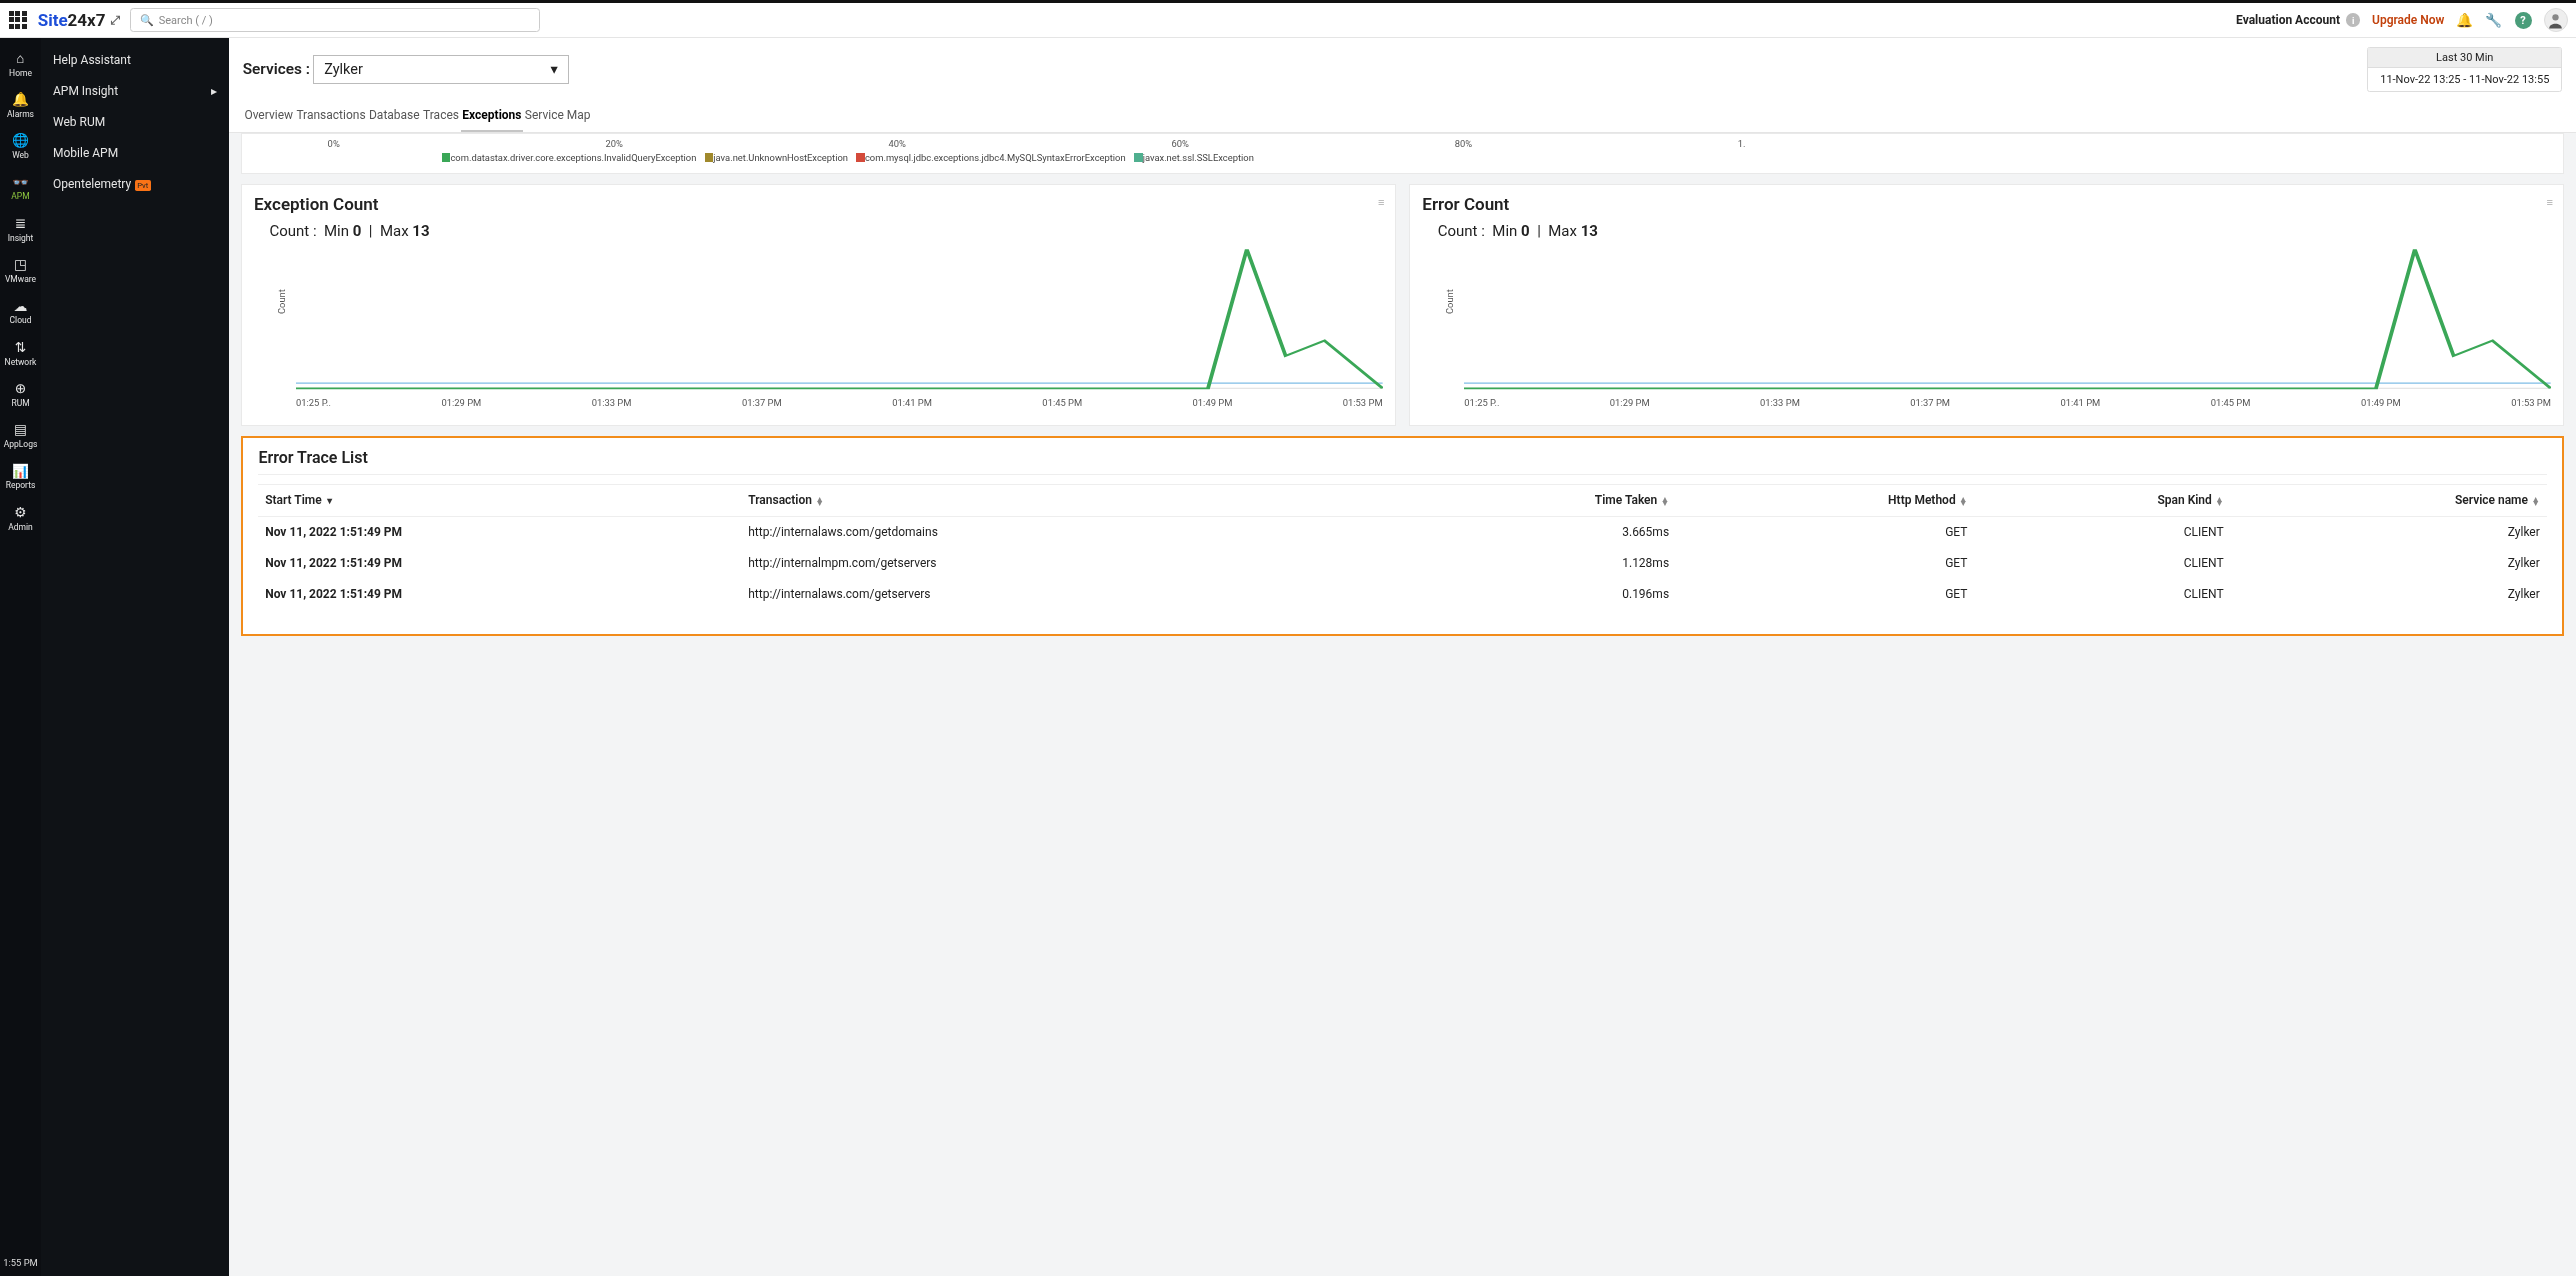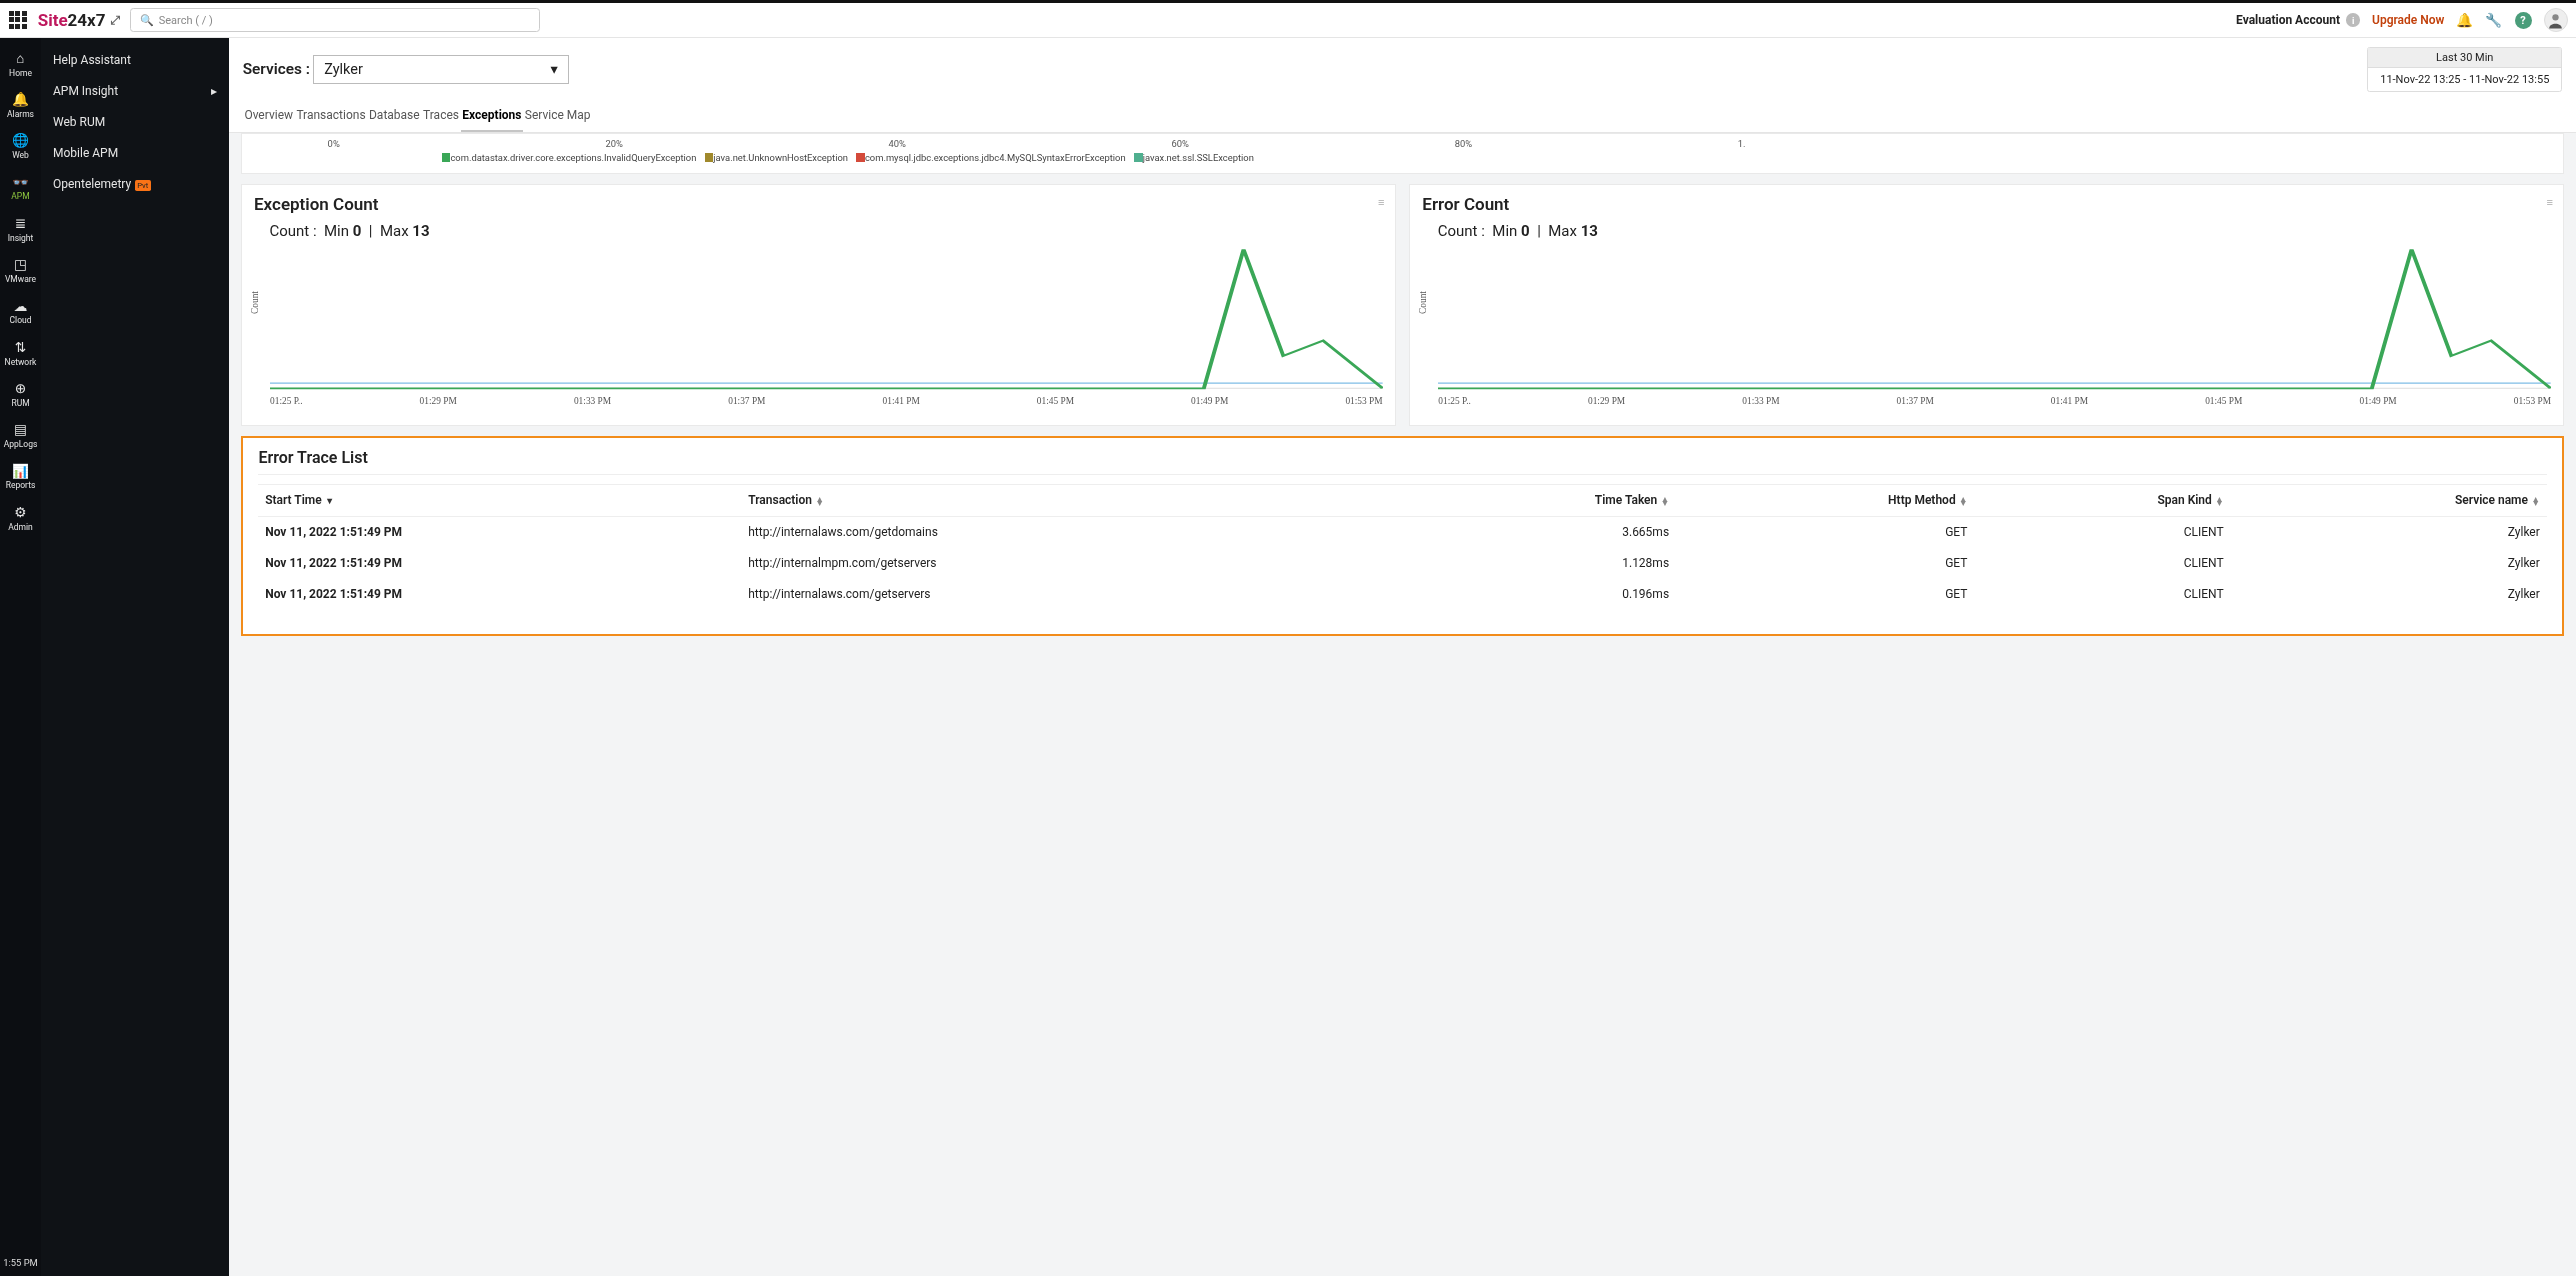--- a/index.html
+++ b/index.html
@@ -1,21 +1,21 @@
 <!DOCTYPE html>
 <html style="font-size:13.7px"><head>
 <meta charset="utf-8">
 <style>
   * { box-sizing: border-box; margin: 0; padding: 0; }
   body { font-family: -apple-system, "Segoe UI", Roboto, Arial, sans-serif; font-size: 11px; color: #222; background: #fff; overflow: hidden; }
   .topbar { height: 38px; border-top: 3.4px solid #111; border-bottom: 0.9px solid #e5e5e5; display: flex; align-items: center; padding: 0 8.5px; gap: 10.2px; position: relative; z-index: 10; background: #fff; }
   .grid-icon { width: 19px; height: 19px; display: flex; flex-wrap: wrap; gap: 1.7px; cursor: pointer; }
   .grid-icon span { width: 5.1px; height: 5.1px; background: #222; }
   .logo { font-size: 17px; font-weight: 700; color: #222; display: flex; align-items: center; gap: 5.1px; }
-  .logo .site { color: #be185d; margin-top: 41px; }
+  .logo .site { color: #1d4ed8; margin-top: 41px; }
   .logo .expand-icon { font-size: 12px; color: #666; }
   .searchbox { flex: 0 0 410px; height: 24px; border: 0.9px solid #ccc; border-radius: 3.4px; display: flex; align-items: center; padding: 0 8.5px; color: #888; gap: 5.1px; }
   .topbar-right { margin-left: auto; display: flex; align-items: center; gap: 12px; }
   .eval-acct { font-weight: 700; font-size: 12px; }
   .info-circ { width: 13.7px; height: 13.7px; border-radius: 50%; background: #bbb; color: #fff; display: inline-flex; align-items: center; justify-content: center; font-size: 9.4px; font-weight: 700; margin-left: 3.4px; }
   .upgrade { color: #c2410c; font-weight: 600; font-size: 12px; }
   .top-icon { color: #888; font-size: 13.7px; cursor: pointer; }
   .help-circ { width: 17px; height: 17px; border-radius: 50%; background: #4a9d7a; color: #fff; display: inline-flex; align-items: center; justify-content: center; font-size: 11px; font-weight: 700; }
   .avatar { width: 24px; height: 24px; border-radius: 50%; background: #eee; display: flex; align-items: center; justify-content: center; border: 0.9px solid #ddd; }
   .avatar svg { width: 19px; height: 19px; }
@@ -50,21 +50,21 @@
   .legend-items { margin-left: 8%; margin-top: 3.4px; font-size: 9.4px; color: #444; display: flex; flex-wrap: wrap; gap: 5.1px 8.5px; align-items: center; max-width: 70%; }
   .legend-items .li { display: inline-flex; align-items: center; gap: 0; }
   .legend-items .sw { width: 8.5px; height: 8.5px; display: inline-block; }
 
   .charts-row { display: flex; gap: 13.7px; margin-bottom: 10.2px; }
   .card { background: #fff; border: 0.9px solid #e9e9e9; flex: 1; padding: 8.5px 12px; position: relative; }
   .card h3 { font-size: 17px; font-weight: 600; margin-bottom: 5.1px; }
   .card .ham { position: absolute; right: 10.2px; top: 10.2px; color: #aaa; cursor: pointer; }
   .countline { font-size: 15px; color: #222; padding: 3.4px 0 5.1px 15.4px; }
   .countline b { font-weight: 700; }
-  .chart-area { position: relative; height: 171px; margin-left: 16px; font-family: Liberation Serif, serif; }
+  .chart-area { position: relative; height: 171px; margin-left: 42px; }
   .yaxis-label { position: absolute; left: -20.5px; top: 50%; transform: rotate(-90deg) translateX(17px); transform-origin: left top; font-size: 9.4px; color: #555; }
   .chart-svg { width: 100%; height: 145px; }
   .xticks { display: flex; justify-content: space-between; font-size: 9.4px; color: #555; margin-top: 3.4px; }
 
   .trace-card { background: #fff; border: 2.6px solid #f28c1a; padding: 10.2px 15.4px 24px; }
   .trace-card h3 { font-size: 16px; font-weight: 600; margin-bottom: 8.5px; border-bottom: 0.9px solid #eee; padding-bottom: 6.8px; }
   table.trace { width: 100%; border-collapse: collapse; }
   table.trace th { text-align: left; font-size: 12px; font-weight: 600; padding: 8.5px 6.8px; border-top: 0.9px solid #eee; border-bottom: 0.9px solid #eee; color: #222; }
   table.trace th.r { text-align: right; }
   table.trace td { padding: 8.5px 6.8px; font-size: 12px; }

